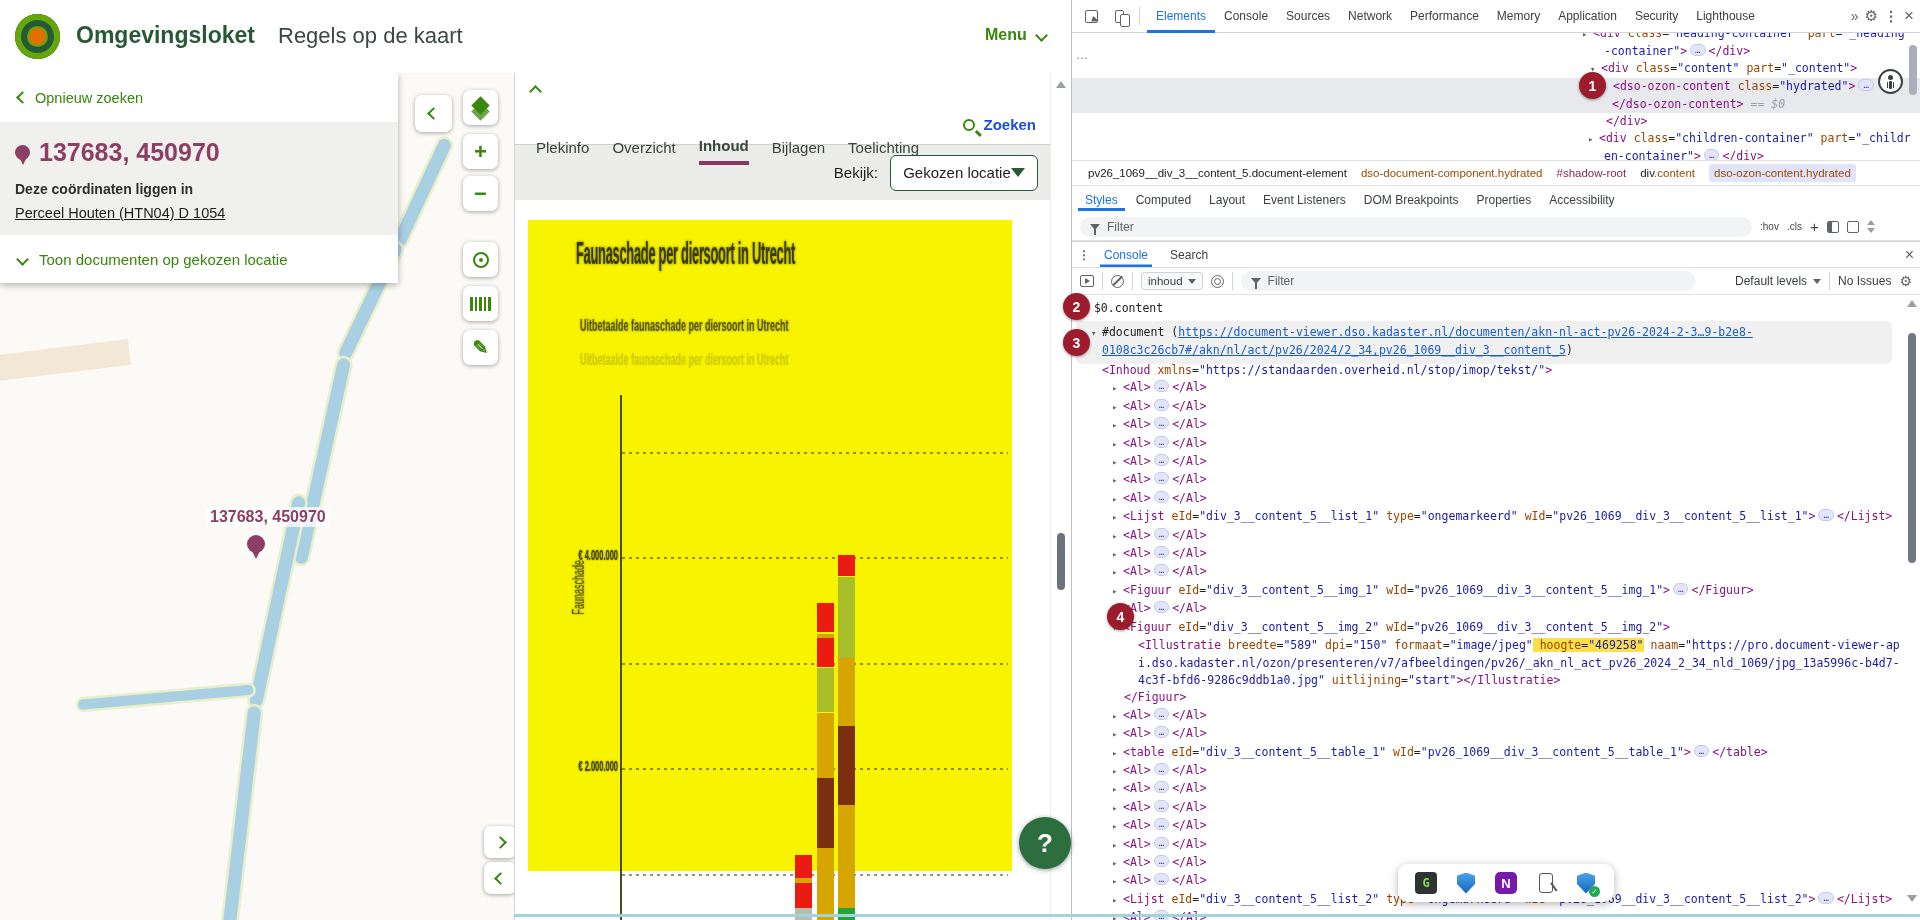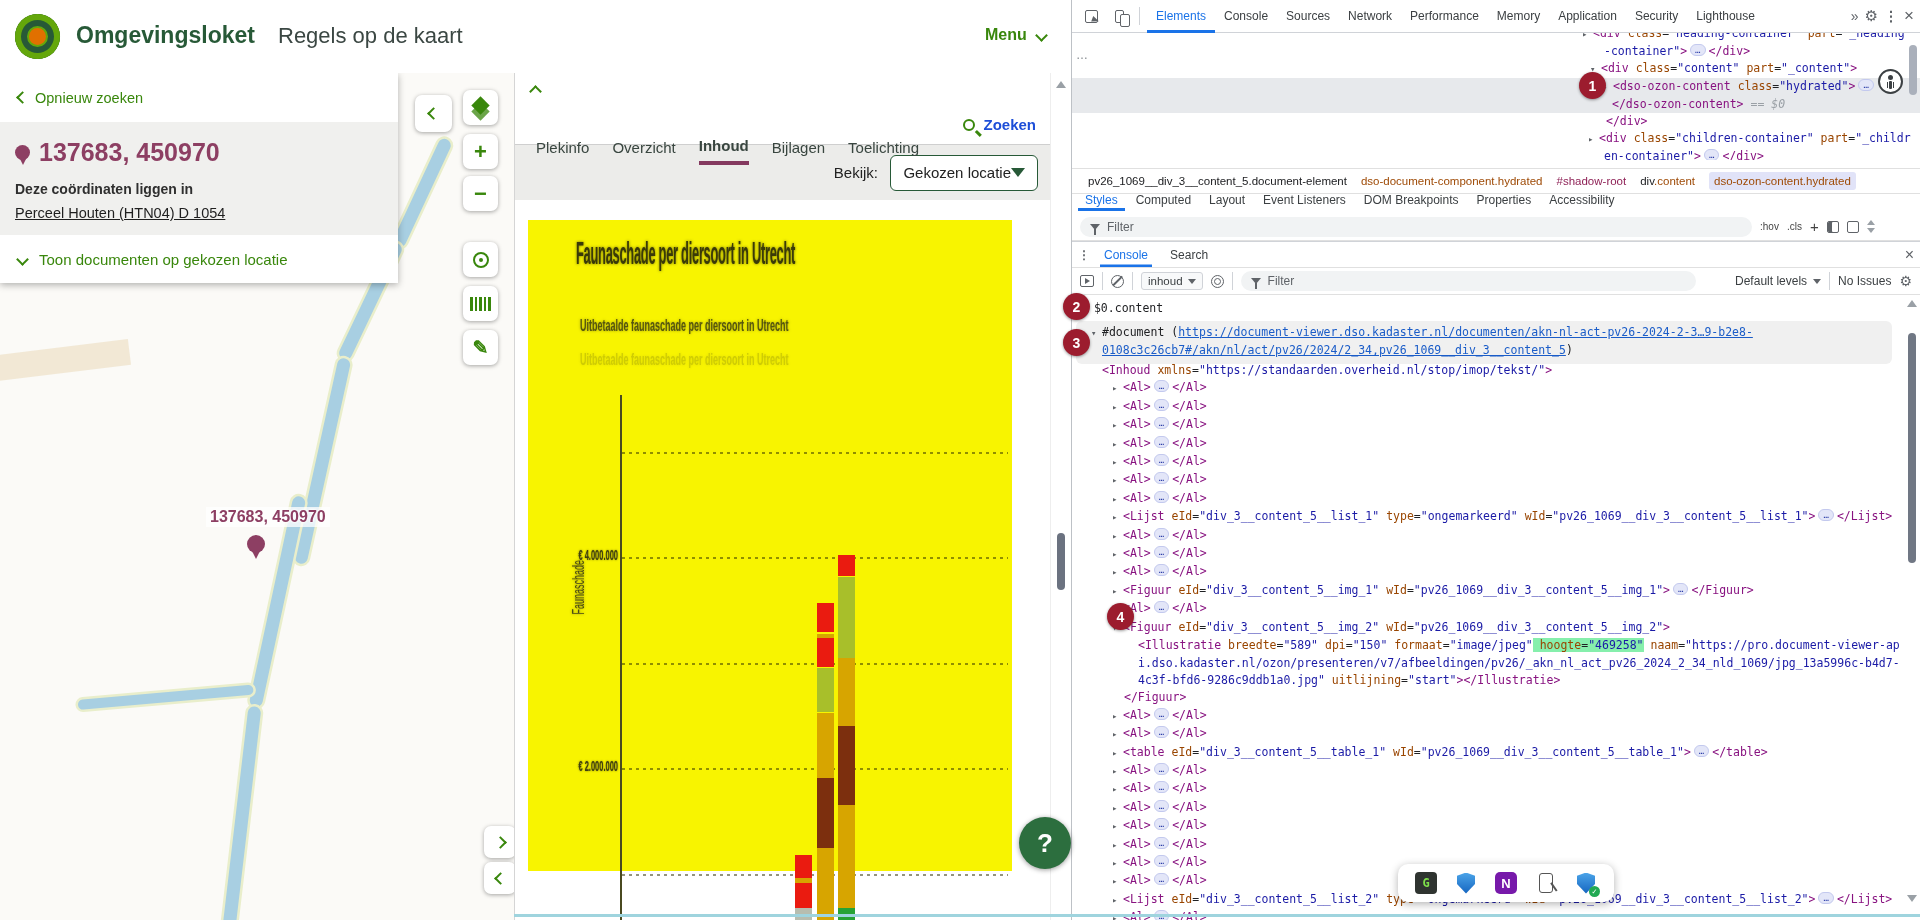--- a/index.html
+++ b/index.html
@@ -67,21 +67,21 @@
   #doc-tabs { height:35px; display:flex; align-items:center; gap:23px; padding:0 8px 0 21px; border-bottom:1px solid #cfcfcf; position:relative; }
   #doc-tabs .dtab { font-size:15px; color:#394640; padding:7px 0;margin-top:41px; }
   #doc-tabs .dtab.on { font-weight:bold; border-bottom:4px solid #84395f; }
   #zoeken { position:absolute; right:14px; top:6px; display:flex; align-items:center; gap:8px; }
   .mag { width:12px; height:12px; border:2.5px solid #39870c; border-radius:50%; position:relative; }
   .mag::after { content:""; position:absolute; left:10px; top:11px; width:7px; height:2.5px; background:#39870c; transform:rotate(45deg); }
   #zoeken b { font-size:15px; color:#1d4ed8; }
   #doc-ctrl { height:55px; background:#ececea; display:flex; align-items:center; justify-content:flex-end; gap:12px; padding-right:12px; }
   #bekijk-lbl { font-size:15px; font-weight:normal; color:#222; }
   #bekijk-dd { width:148px; height:36px; background:#fff; border:1.5px solid #275937; border-radius:6px;
-    display:flex; align-items:center; justify-content:flex-end; padding:0 12px; }
+    display:flex; align-items:center; justify-content:center; padding:0 12px; }
   #bekijk-dd span { font-size:15px; color:#222; }
   .tri-dn { width:0; height:0; border-left:7px solid transparent; border-right:7px solid transparent; border-top:9px solid #275937; }
 
   
   #fig { left:528px; top:220px; width:484px; height:700px; overflow:hidden; }
   #fig-yellow { position:absolute; left:0; top:0; width:484px; height:651px; background:#f8f400; }
   #fig-inner { position:absolute; left:0; top:0; width:484px; height:700px; filter:blur(.5px); }
   #fig-title { position:absolute; left:48px; top:14px; font-size:14px; font-weight:bold; color:#3a3a08;
     transform:scaleY(2.3) scaleX(.92); transform-origin:0 0; letter-spacing:-.3px; text-shadow:0 0 2px rgba(60,60,0,.75); }
   .fig-sub { position:absolute; left:52px; font-size:9px; font-weight:bold; color:#55550f;
@@ -126,33 +126,33 @@
   
   #etree { position:absolute; left:0; top:33px; width:848px; height:127px; overflow:hidden;
     font:11.5px/17px "DejaVu Sans Mono", monospace; white-space:pre; }
   .cline { white-space:pre; }
   .cline.sel { background:#e7e9ec; }
   .sg-t{color:#881280} .sg-a{color:#994500} .sg-v{color:#1a1aa6} .sg-p{color:#202124}
   .sg-g{color:#9aa0a6; font-style:italic} .sg-l{color:#1a5cc8; text-decoration:underline}
   .sg-w{color:#5f6368; font-size:9px; display:inline-block; width:11px;}
   .sg-e{display:inline-block; background:#e3e6f8; color:#2c3ea8; border:1px solid #c3c9ee; border-radius:7px;
     padding:0 4px; font-size:9px; line-height:10px; vertical-align:2px; margin:0 3px;}
-  .hl { background:#86efac; }
+  .hl { background:#fde047; }
   #etree-dots { position:absolute; left:4px; top:48px; color:#80868b; font-size:12px; }
   #a11y { position:absolute; left:806px; top:69px; width:25px; height:25px; background:#fff; border:2px solid #3c4043;
     border-radius:50%; display:flex; flex-direction:column; align-items:center; justify-content:center; }
   #a11y .hd { width:5px; height:5px; border-radius:50%; background:#3c4043; }
   #a11y .bd { width:3px; height:8px; background:#3c4043; margin-top:1px; border-radius:1px;
     box-shadow:-3px 0 0 -1px #3c4043, 3px 0 0 -1px #3c4043; }
   .vthumb { position:absolute; background:#aab0bb; border-radius:4px; width:8px; }
 
   
   #crumbs { position:absolute; left:0; top:160px; width:848px; height:26px; border-top:1px solid #e0e0e0;
     border-bottom:1px solid #e0e0e0; display:flex; align-items:center; padding:0 14px 0 16px; gap:14px;
-    font-size:11.5px; white-space:nowrap; overflow:hidden;margin-top:8px; }
+    font-size:11.5px; white-space:nowrap; overflow:hidden; }
   .crumb { flex:none; }
   .crumb.sel { background:#e1e3f8; padding:3px 5px; border-radius:3px; }
   .cr-p{color:#202124} .cr-o{color:#9e4a06} .cr-m{color:#8e2156}
   .cr-arrow { color:#5f6368; font-size:10px; }
   #crumb-right { position:absolute; right:3px; top:6px; }
 
   
   #stabs { position:absolute; left:0; top:187px; width:848px; height:26px; display:flex; align-items:center; gap:4px; padding:0 6px; }
   #stabs .t { padding:4px 7px; color:#3c4043; }
   #stabs .t.on { color:#1a73e8; box-shadow:inset 0 -3px 0 #1a73e8; }

